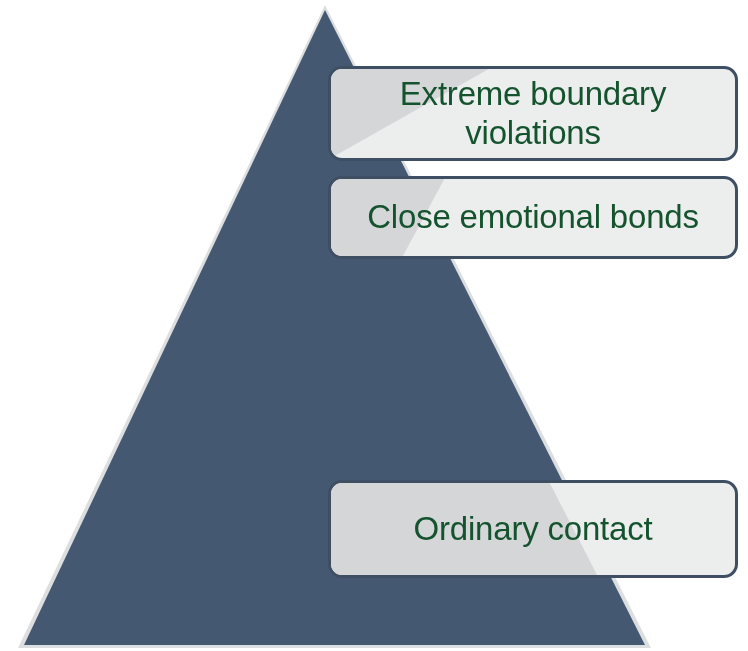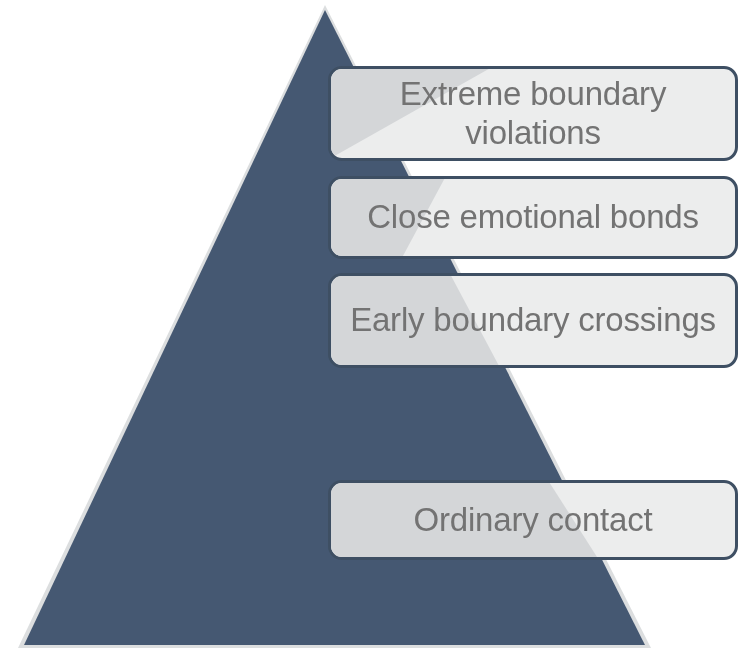--- a/index.html
+++ b/index.html
@@ -31,21 +31,21 @@
     position: absolute;
     left: 328px;
     width: 410px;
     box-sizing: border-box;
     border: 3px solid #3e4f63;
     border-radius: 14px;
     display: flex;
     align-items: center;
     justify-content: center;
     text-align: center;
-    color: #737373;
+    color: #14532d;
     font-size: 33px;
     line-height: 1.18;
     letter-spacing: -0.2px;
     overflow: hidden;
     background: #eceded;
   }
   .level-box .box-shade {
     position: absolute;
     left: 0;
     top: 0;
@@ -56,21 +56,21 @@
   .level-box .box-label {
     position: relative;
     z-index: 2;
     padding: 0 14px;
   }
 
   #box-0 { top: 66px;  height: 95px; }
   #box-1 { top: 176px; height: 83px; }
   #box-2 { top: 273px; height: 95px; }
   #box-3 { top: 383px; height: 83px; }
-  #box-4 { top: 480px; height: 80px; }
+  #box-4 { top: 480px; height: 98px; }
 </style>
 </head>
 <body>
 
 <div id="stage">
 
   <svg id="triangle-layer" viewBox="0 0 748 651" aria-hidden="true">
     <polygon points="325,5 651,648 18,648" fill="#dcdedf"></polygon>
     <polygon points="325,10 645,645 24,645" fill="#455872"></polygon>
   </svg>
@@ -82,26 +82,20 @@
     <span class="box-label">Extreme boundary violations</span>
   </div>
 
   <div class="level-box" id="box-1">
     <svg class="box-shade" viewBox="0 0 410 83" preserveAspectRatio="none">
       <polygon points="0,0 115,0 73,83 0,83" fill="#d4d6d8"></polygon>
     </svg>
     <span class="box-label">Close emotional bonds</span>
   </div>
 
-  <div class="level-box" id="box-2">
-    <svg class="box-shade" viewBox="0 0 410 95" preserveAspectRatio="none">
-      <polygon points="0,0 122,0 170,95 0,95" fill="#d4d6d8"></polygon>
-    </svg>
-    <span class="box-label">Early boundary crossings</span>
-  </div>
 
 
   <div class="level-box" id="box-4">
     <svg class="box-shade" viewBox="0 0 410 94" preserveAspectRatio="none">
       <polygon points="0,0 222,0 270,94 0,94" fill="#d4d6d8"></polygon>
     </svg>
     <span class="box-label">Ordinary contact</span>
   </div>
 
 </div>

